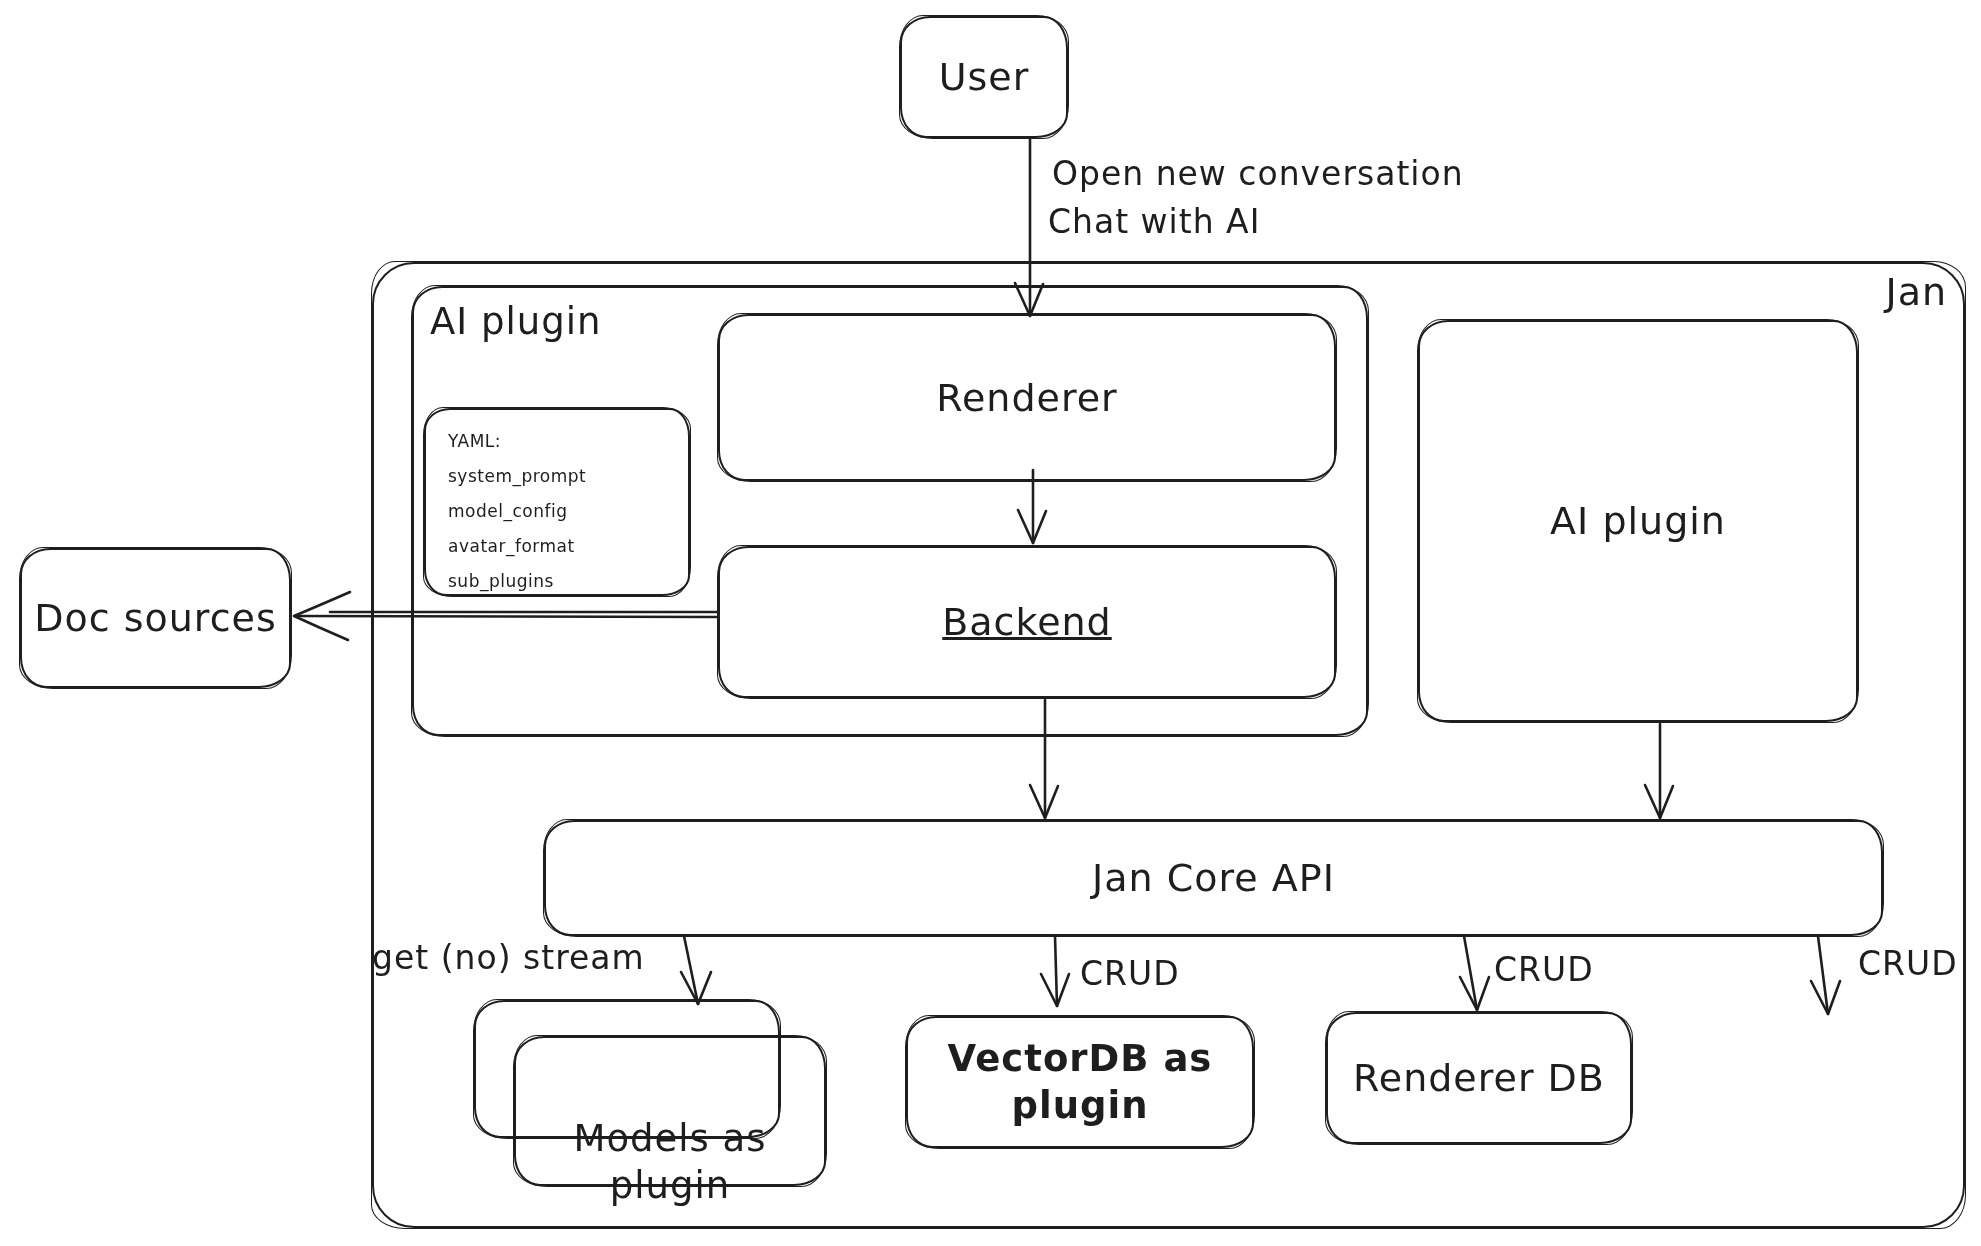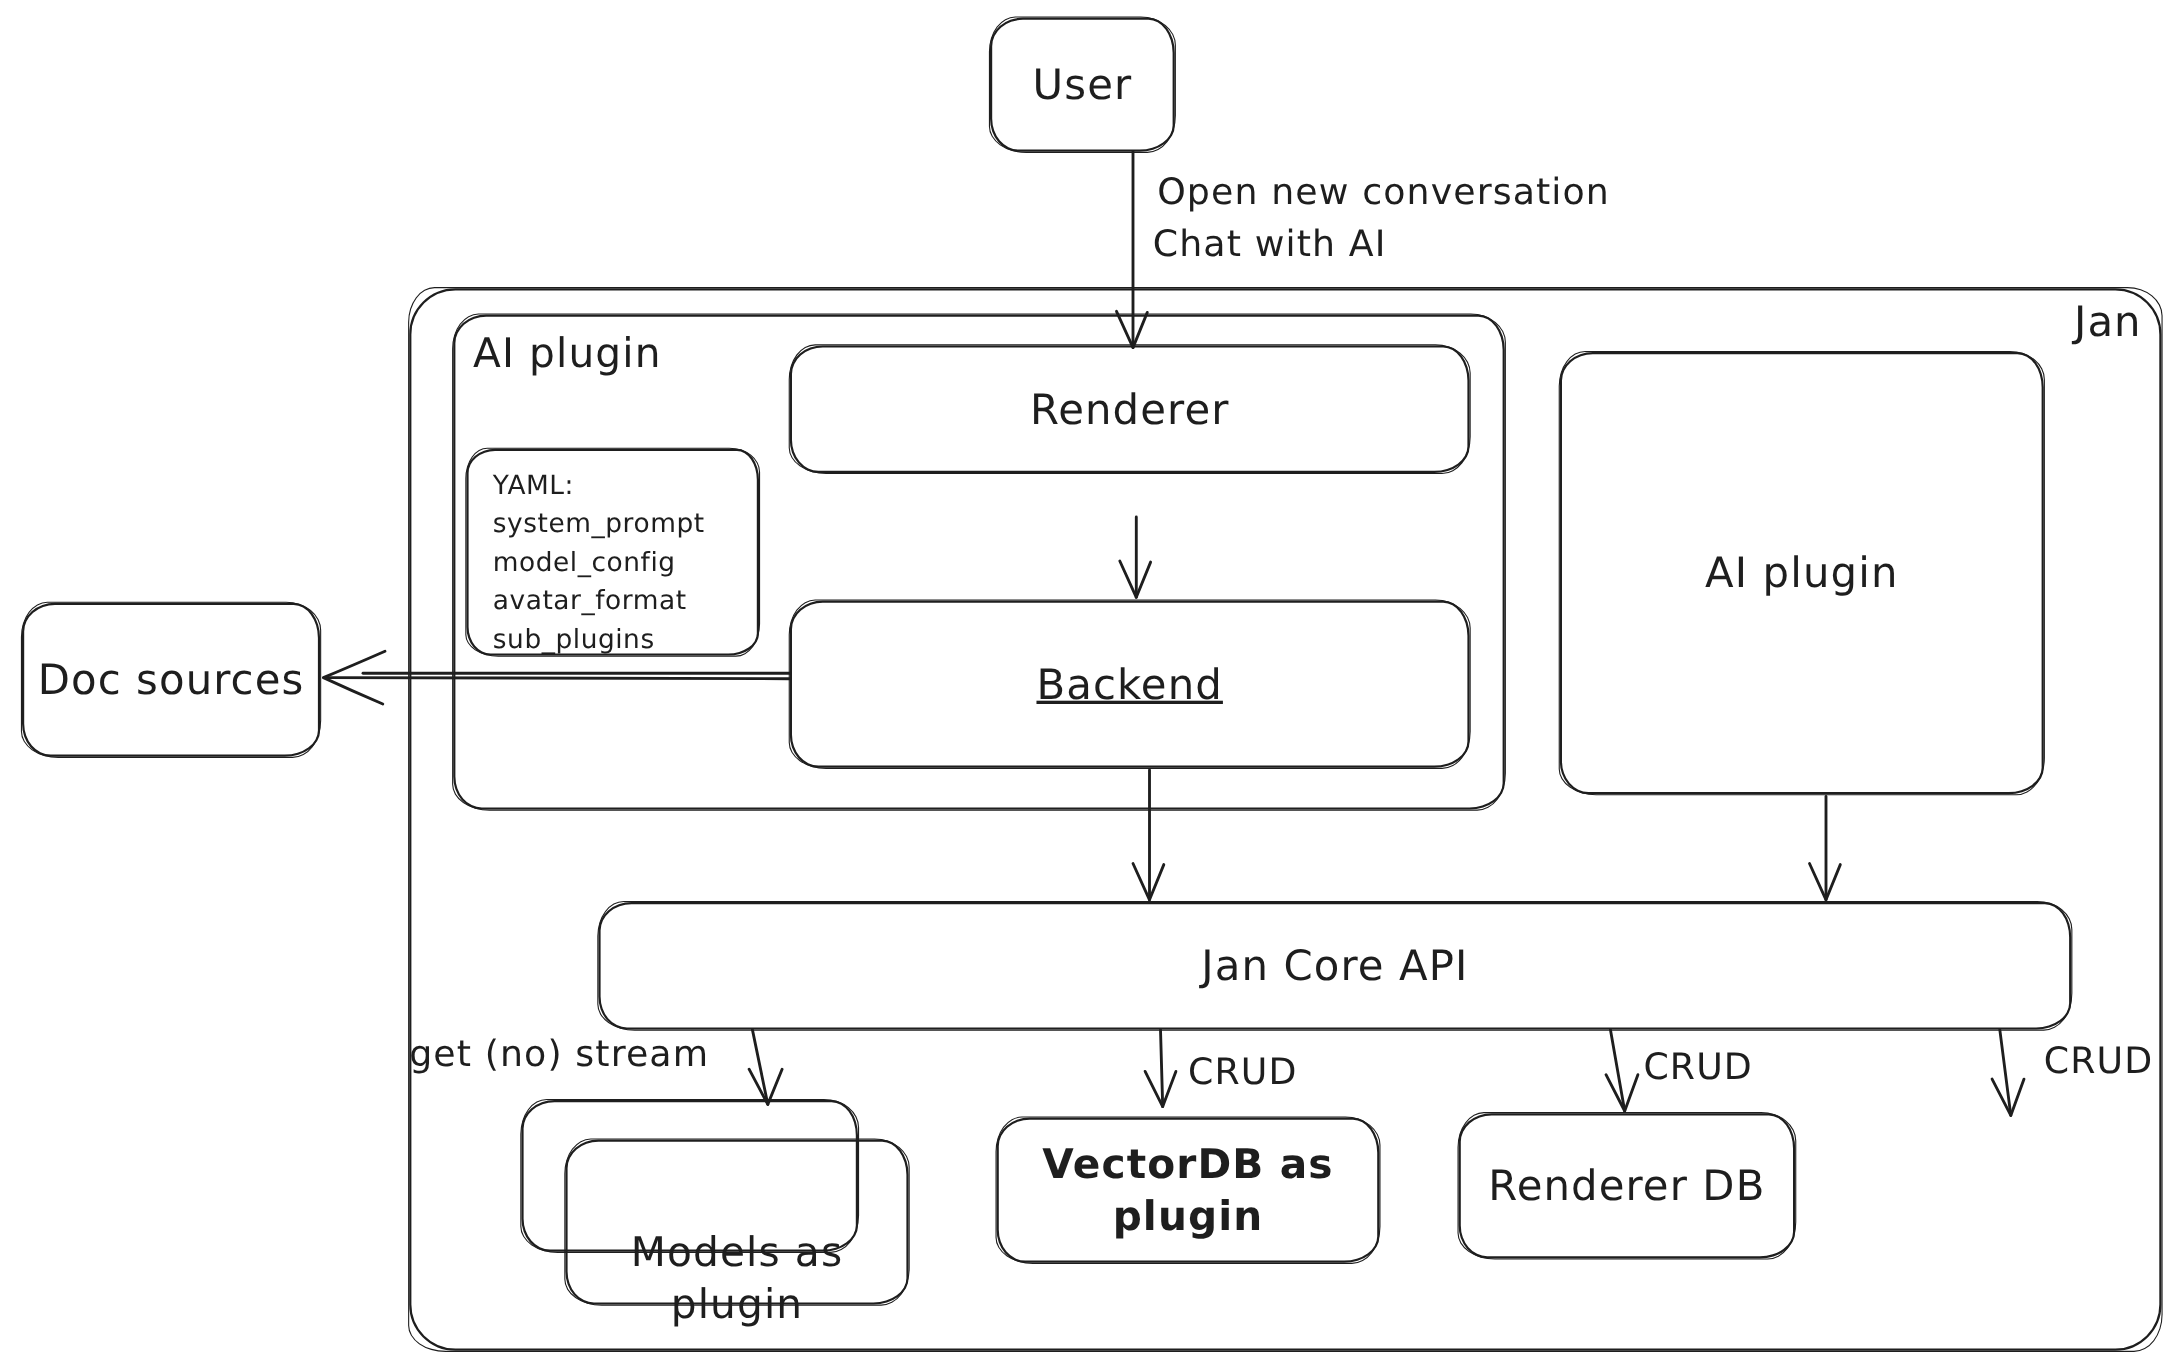--- a/index.html
+++ b/index.html
@@ -34,29 +34,29 @@
     position:absolute; border:2.4px solid var(--stroke);
     border-radius:26px 20px 28px 22px / 22px 28px 20px 26px;
     background:var(--bg); padding:14px 10px 0 22px;
   }
   .note::before {
     content:""; position:absolute; inset:-3px;
     border:1.3px solid var(--stroke);
     border-radius:20px 28px 22px 30px / 28px 22px 30px 20px;
     pointer-events:none;
   }
-  .note-line { font-size:24px; line-height:35px; letter-spacing:0.5px; white-space:nowrap; }
+  .note-line { font-size:17px; line-height:35px; letter-spacing:0.5px; white-space:nowrap; }
   .free-label { position:absolute; display:flex; align-items:center; justify-content:center;
     text-align:center; font-size:38px; letter-spacing:1px; line-height:50px; }
 
   
   #n-jan      { left:372px;  top:262px;  width:1593px; height:966px; border-radius:42px; }
   #n-aic      { left:412px;  top:286px;  width:956px;  height:450px; }
   #n-user     { left:900px;  top:16px;   width:168px;  height:122px; }
-  #n-renderer { left:718px;  top:314px;  width:618px;  height:116px; }
+  #n-renderer { left:718px;  top:314px;  width:618px;  height:167px; }
   #n-yaml     { left:424px;  top:408px;  width:266px;  height:188px; }
   #n-backend  { left:718px;  top:546px;  width:618px;  height:152px;text-decoration:underline; }
   #n-doc      { left:20px;   top:548px;  width:271px;  height:140px; }
   #n-aip      { left:1418px; top:320px;  width:440px;  height:402px; }
   #n-core     { left:544px;  top:820px;  width:1339px; height:116px; }
   #n-models-outer { left:474px; top:1000px; width:306px; height:138px; }
   #n-models-inner { left:514px; top:1036px; width:312px; height:150px; background:transparent; }
   #models-label   { left:520px; top:1092px; width:300px; height:140px; }
   #n-vectordb { left:906px;  top:1016px; width:348px;  height:132px;font-weight:bold; }
   #n-pdb      { left:1326px; top:1012px; width:306px;  height:132px; }

